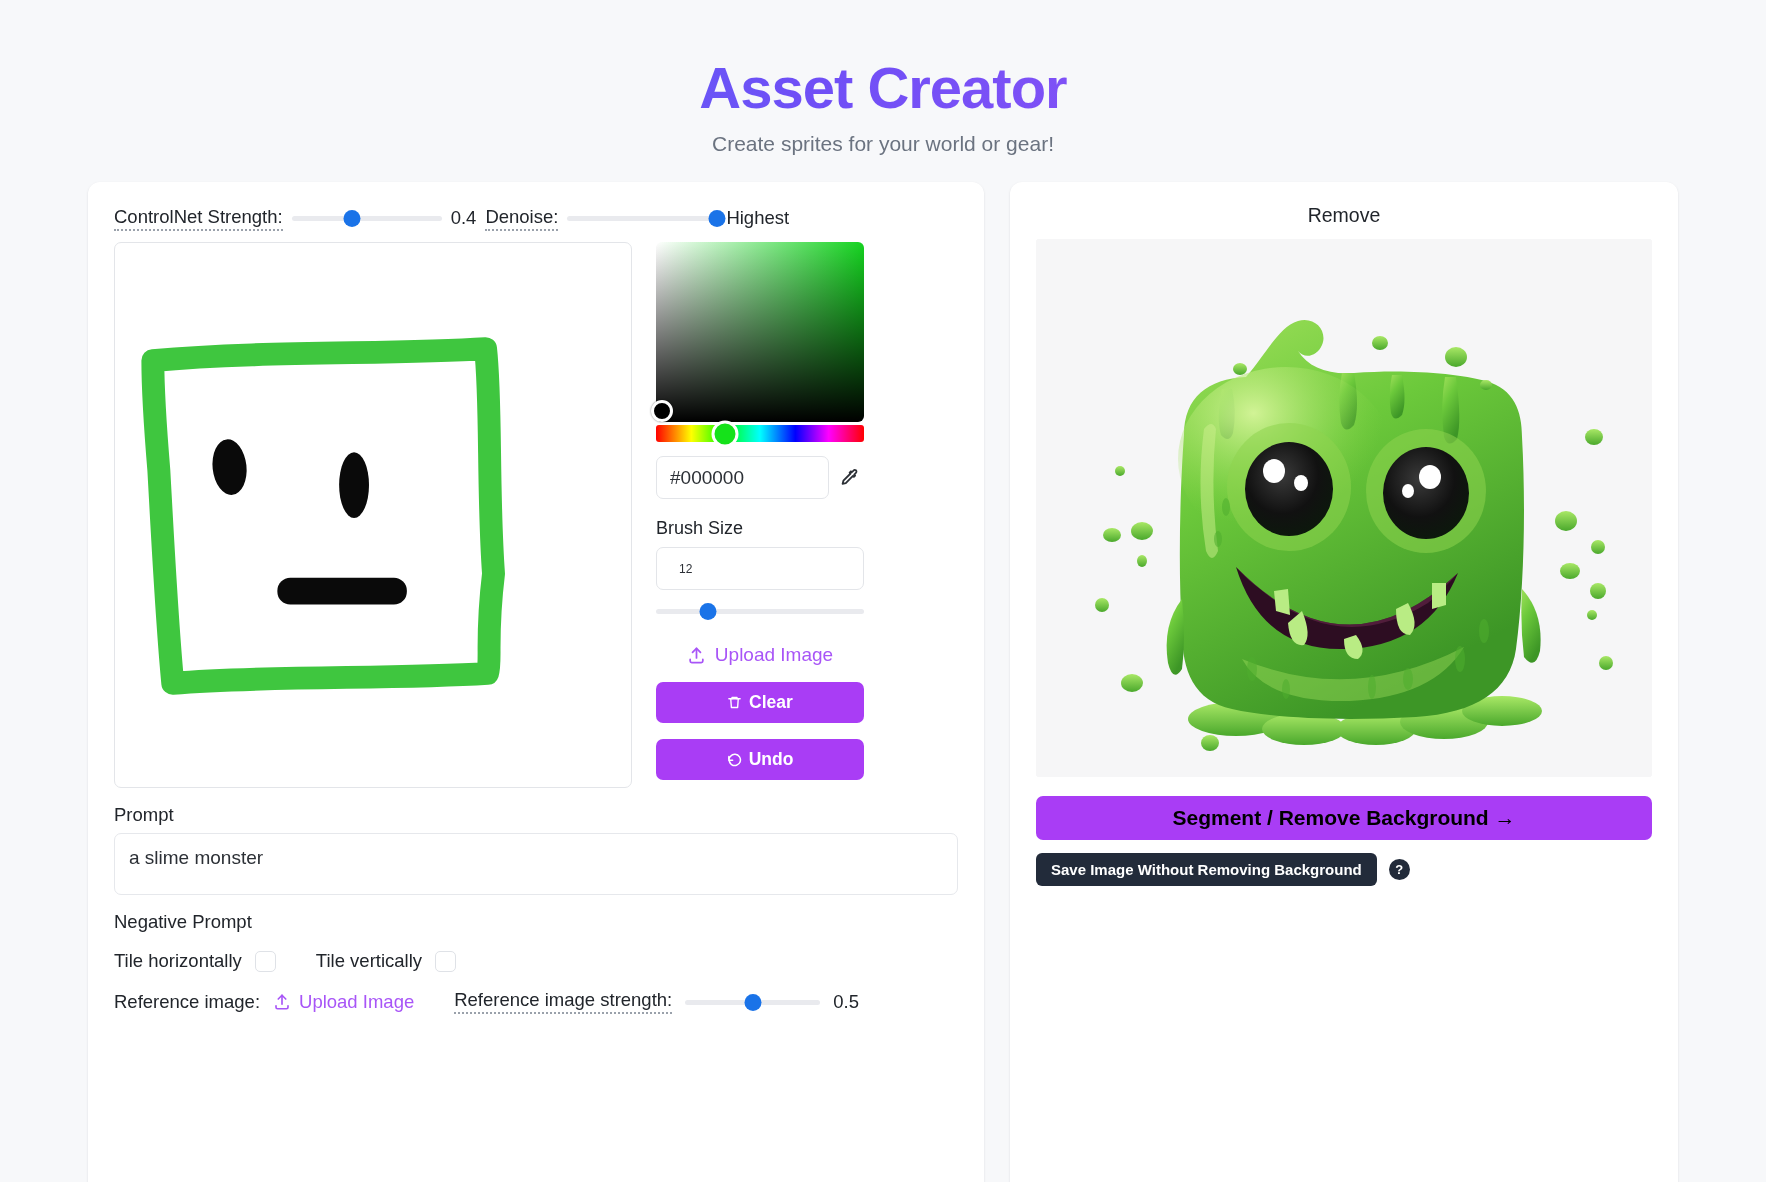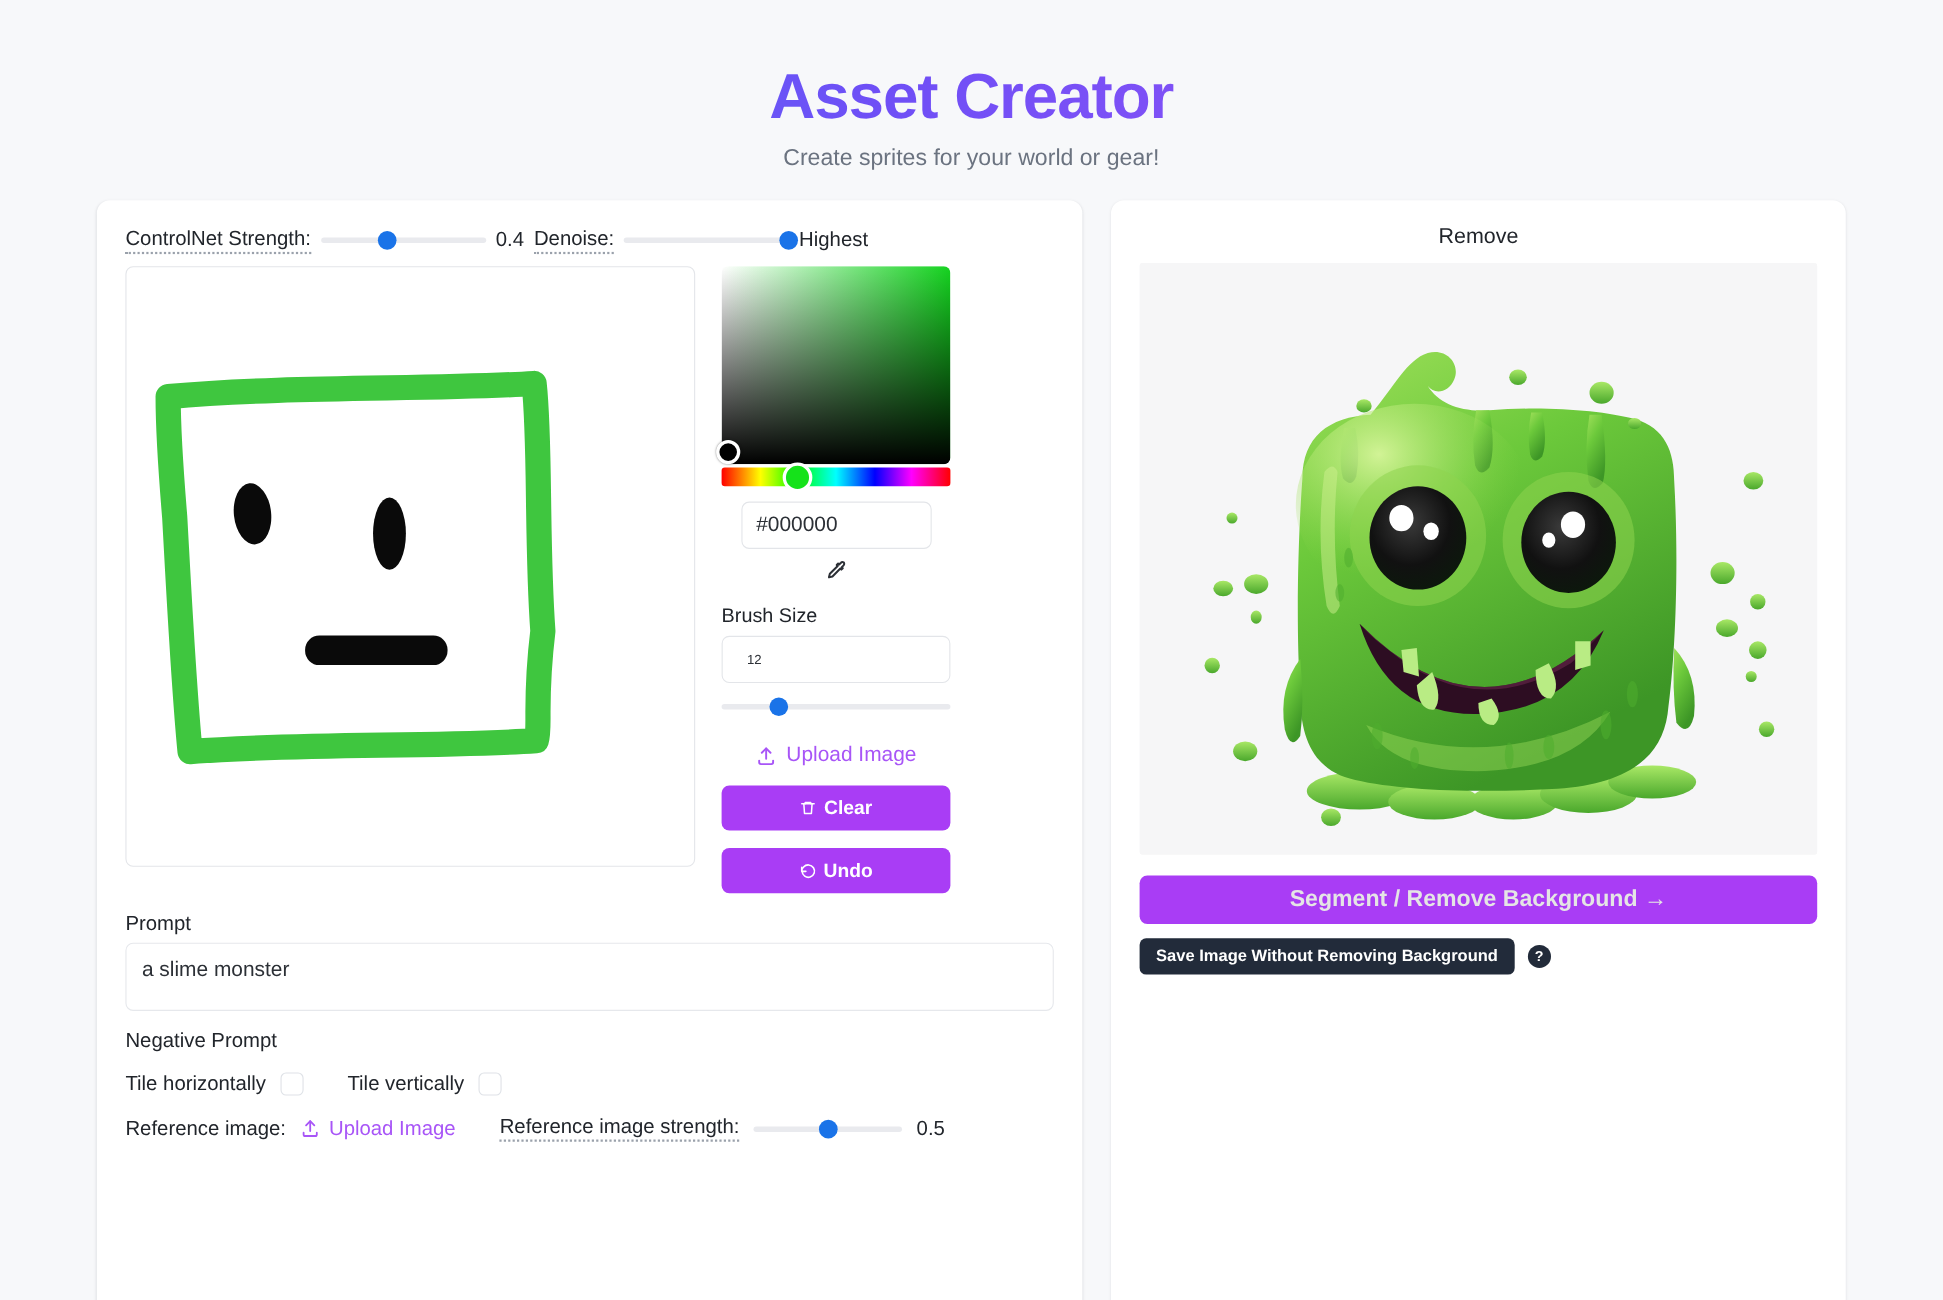--- a/index.html
+++ b/index.html
@@ -144,21 +144,20 @@
     border-radius: 50%;
     border: 3px solid #ffffff;
     background: #15e21a;
     transform: translate(-50%, -50%);
   }
   .hex-row {
     margin-top: 14px;
     display: flex;
     align-items: center;
     gap: 9px;
-    flex-direction: column;
   }
   .hex-input {
     width: 173px; height: 43px;
     border: 1px solid #e3e5e9;
     border-radius: 7px;
     background: #fff;
     display: flex;
     align-items: center;
     padding-left: 13px;
     font-size: 19px;
@@ -273,21 +272,21 @@
     border-radius: 3px;
     overflow: hidden;
     position: relative;
   }
   .btn-segment {
     margin-top: 19px;
     width: 616px; height: 44px;
     background: #a93df5;
     border: none;
     border-radius: 7px;
-    color: #e5e5e5;
+    color: #000000;
     font-size: 21px;
     font-weight: bold;
     cursor: pointer;
     font-family: "Liberation Sans", sans-serif;
   }
   .save-row {
     margin-top: 13px;
     display: flex;
     align-items: center;
     gap: 12px;

